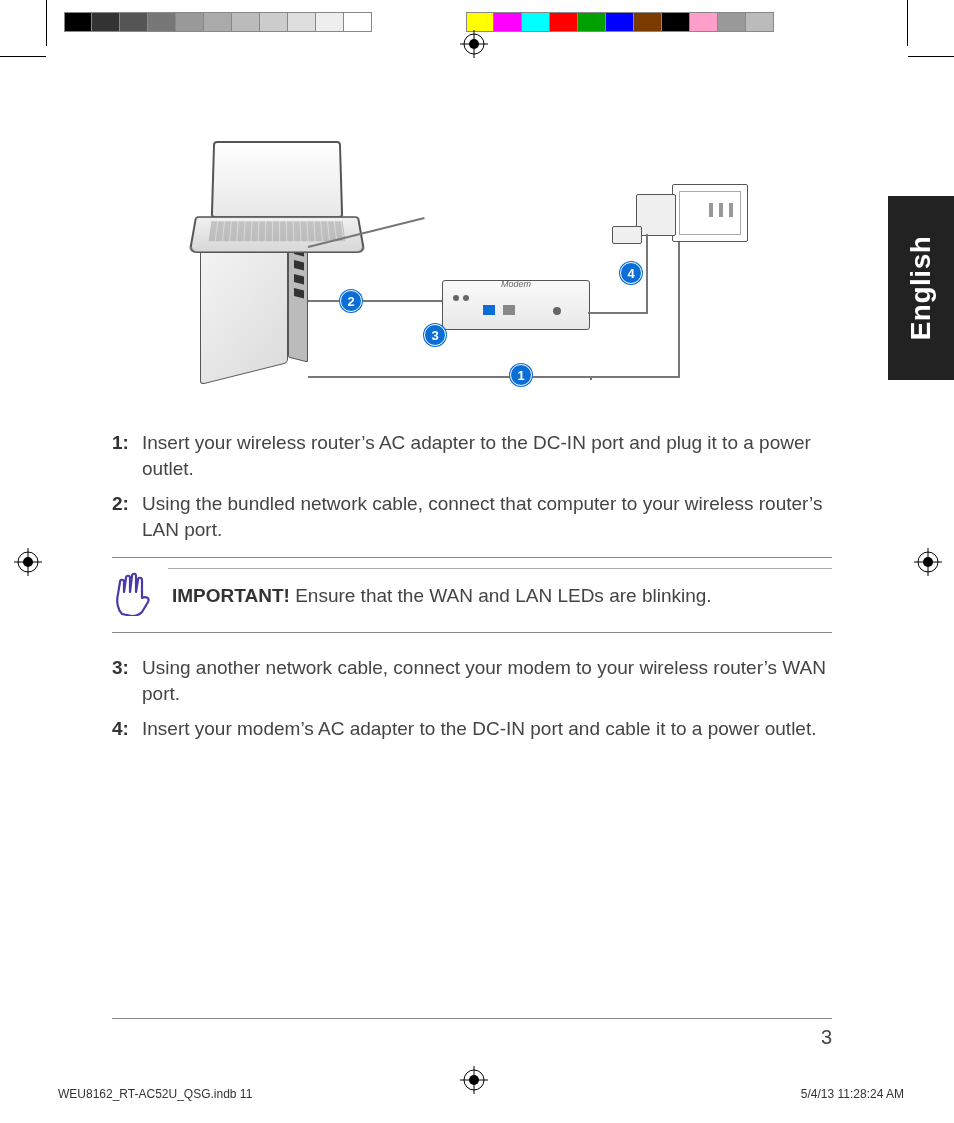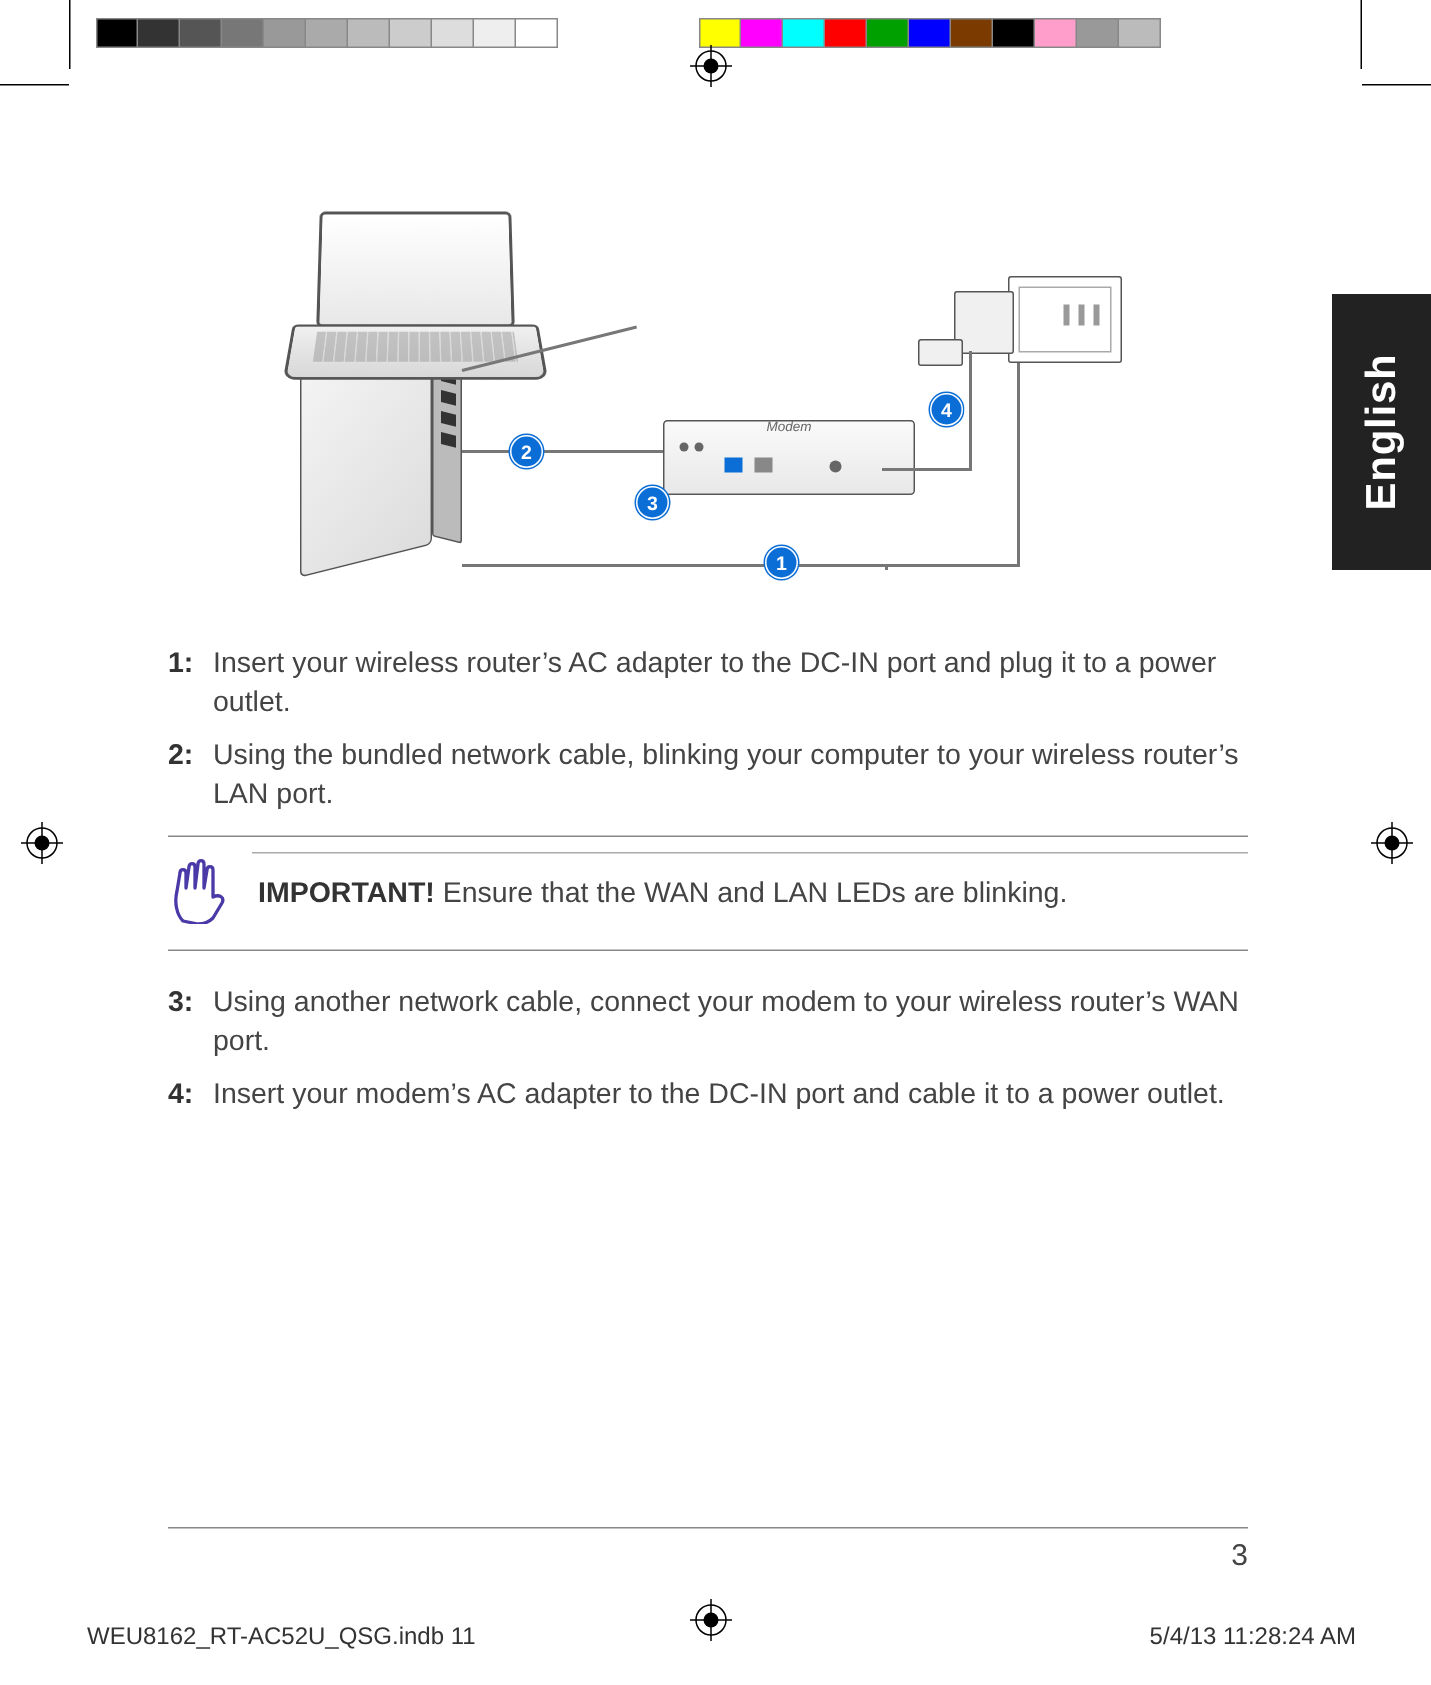--- a/index.html
+++ b/index.html
@@ -36,21 +36,21 @@
   
   .diagram { position: relative; width: 560px; height: 260px; margin: 0 auto 30px auto; }
   .device { position: absolute; border: 1.5px solid #555; background: #fff; }
   .router { left: 8px; top: 84px; width: 88px; height: 150px; transform: skewY(-14deg); border-radius: 4px; background: linear-gradient(135deg,#f5f5f5,#ddd); }
   .router-side { position:absolute; left: 96px; top: 70px; width: 20px; height: 150px; transform: skewY(14deg); background:#bbb; border:1.5px solid #555; border-radius:2px;}
   .router-port { position:absolute; width:10px; height:8px; background:#333; }
   .laptop { left: 234px; top: 0px; width: 170px; height: 120px; border: none; }
   .laptop .screen { position:absolute; left:20px; top:0; width:130px; height:78px; border:2px solid #555; border-radius:4px; background:linear-gradient(#fff,#e8e8e8); transform: perspective(300px) rotateX(8deg); }
   .laptop .base { position:absolute; left:0; top:70px; width:170px; height:48px; border:2px solid #555; border-radius:4px 4px 8px 8px; background:linear-gradient(#f0f0f0,#d8d8d8); transform: perspective(400px) rotateX(40deg); }
   .laptop .keys { position:absolute; left:18px; top:78px; width:134px; height:26px; background: repeating-linear-gradient(90deg,#999 0 6px,#ccc 6px 7px); transform: perspective(400px) rotateX(40deg); opacity:0.5; }
-  .modem { left: 250px; top: 140px; width: 168px; height: 50px; border-radius: 3px; background: linear-gradient(#fafafa,#e8e8e8); }
+  .modem { left: 250px; top: 140px; width: 148px; height: 50px; border-radius: 3px; background: linear-gradient(#fafafa,#e8e8e8); }
   .modem-label { position:absolute; left:50%; top:-2px; transform:translateX(-50%); font-size:9px; font-style:italic; color:#666; }
   .modem .port { position:absolute; top:24px; width:12px; height:10px; background:#0b6ed6; }
   .modem .port.p1 { left:40px; background:#0b6ed6; }
   .modem .port.p2 { left:60px; background:#888; }
   .modem .dot { position:absolute; width:6px; height:6px; border-radius:50%; background:#666; top:14px; }
   .outlet { left: 480px; top: 44px; width: 76px; height: 58px; border-radius: 2px; background: #fff; }
   .outlet::after { content:""; position:absolute; inset:6px; border:1px solid #aaa; }
   .outlet .slot { position:absolute; width:4px; height:14px; background:#999; top:18px; }
   .adapter { left: 444px; top: 54px; width: 40px; height: 42px; border-radius:2px; background:#f0f0f0; }
   .adapter2 { left: 420px; top: 86px; width: 30px; height: 18px; border-radius:2px; background:#f0f0f0; }
@@ -70,21 +70,21 @@
   .important-box { display: flex; align-items: center; margin: 14px 0 22px 0; border-top: 1px solid #888; border-bottom: 1px solid #888; padding: 0; }
   .important-box .icon { width: 56px; flex-shrink:0; padding: 10px 0; }
   .important-box .txt { flex:1; font-size: 19px; padding: 14px 0 14px 4px; border-top: 1px solid #aaa; }
   .important-box .txt strong { font-weight: 700; color:#333;text-align:right; }
 
   
   .page-num-rule { position: absolute; left: 112px; width: 720px; border-top: 1px solid #888; }
   .page-num { position: absolute; right: 122px; font-size: 20px; color:#444; }
 
   
-  .footer { position: absolute; left: 58px; right: 50px; bottom: 22px; font-size: 16px; color: #333; font-family: Arial, sans-serif; display:flex; justify-content:space-between; }
+  .footer { position: absolute; left: 58px; right: 50px; bottom: 22px; font-size: 12px; color: #333; font-family: Arial, sans-serif; display:flex; justify-content:space-between; }
 
   
   .hand-icon svg { width: 42px; height: 48px; }
 </style>
 </head>
 <body>
 
 <div class="page">
 
   <div class="colorbar left" id="cb-left">
@@ -203,21 +203,21 @@
       <div class="callout c4">4</div>
     </div>
 
     <div class="steps">
       <div class="step-item">
         <div class="step-num">1:</div>
         <div class="step-text">Insert your wireless router’s AC adapter to the DC-IN port and plug it to a power outlet.</div>
       </div>
       <div class="step-item">
         <div class="step-num">2:</div>
-        <div class="step-text">Using the bundled network cable, blinking your computer to your wireless router’s LAN port.</div>
+        <div class="step-text">Using the bundled network cable, connect that computer to your wireless router’s LAN port.</div>
       </div>
 
       <div class="important-box">
         <div class="icon hand-icon">
           <svg viewBox="0 0 42 48">
             <path d="M10 46 C6 42 4 34 6 26 L8 14 C8 11 12 11 12 14 L12 24 L14 10 C14 7 18 7 18 10 L18 24 L20 8 C20 5 24 5 24 8 L24 24 L26 12 C26 9 30 9 30 12 L30 30 C34 28 38 30 36 34 L30 44 C28 46 24 48 20 48 Z" fill="none" stroke="#4a3aa8" stroke-width="2.2" stroke-linejoin="round"></path>
           </svg>
         </div>
         <div class="txt">
           <strong>IMPORTANT!</strong><span>  Ensure that the WAN and LAN LEDs are blinking.</span>

